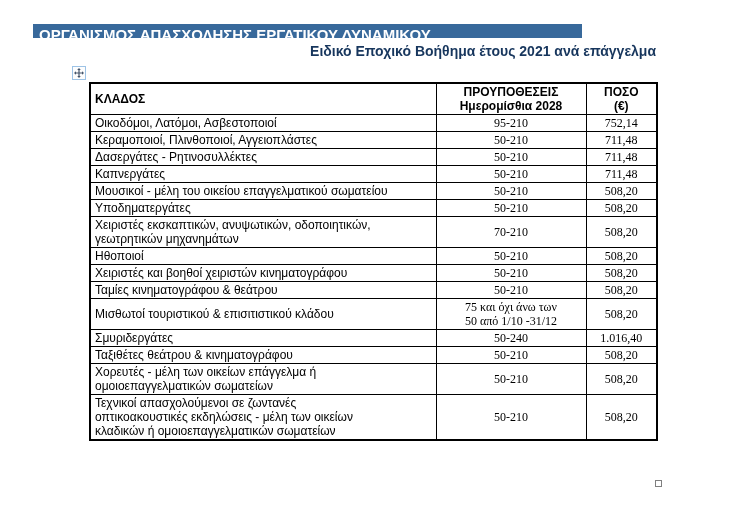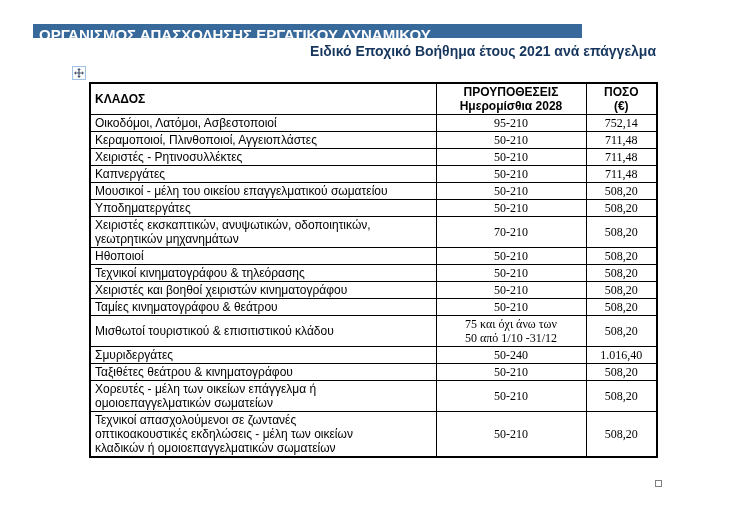--- a/index.html
+++ b/index.html
@@ -116,21 +116,21 @@
     <td class="c3">752,14</td>
   </tr>
 
   <tr>
     <td class="c1">Κεραμοποιοί, Πλινθοποιοί, Αγγειοπλάστες</td>
     <td class="c2">50-210</td>
     <td class="c3">711,48</td>
   </tr>
 
   <tr>
-    <td class="c1">Χειριστές - Ρητινοσυλλέκτες</td>
+    <td class="c1">Δασεργάτες - Ρητινοσυλλέκτες</td>
     <td class="c2">50-210</td>
     <td class="c3">711,48</td>
   </tr>
 
   <tr>
     <td class="c1">Καπνεργάτες</td>
     <td class="c2">50-210</td>
     <td class="c3">711,48</td>
   </tr>
 
@@ -153,25 +153,20 @@
     <td class="c2">70-210</td>
     <td class="c3">508,20</td>
   </tr>
 
   <tr>
     <td class="c1">Ηθοποιοί</td>
     <td class="c2">50-210</td>
     <td class="c3">508,20</td>
   </tr>
 
-  <tr>
-    <td class="c1">Τεχνικοί κινηματογράφου &amp; τηλεόρασης</td>
-    <td class="c2">50-210</td>
-    <td class="c3">508,20</td>
-  </tr>
 
   <tr>
     <td class="c1">Χειριστές και βοηθοί χειριστών κινηματογράφου</td>
     <td class="c2">50-210</td>
     <td class="c3">508,20</td>
   </tr>
 
 
   <tr>
     <td class="c1">Ταμίες κινηματογράφου &amp; θεάτρου</td>

